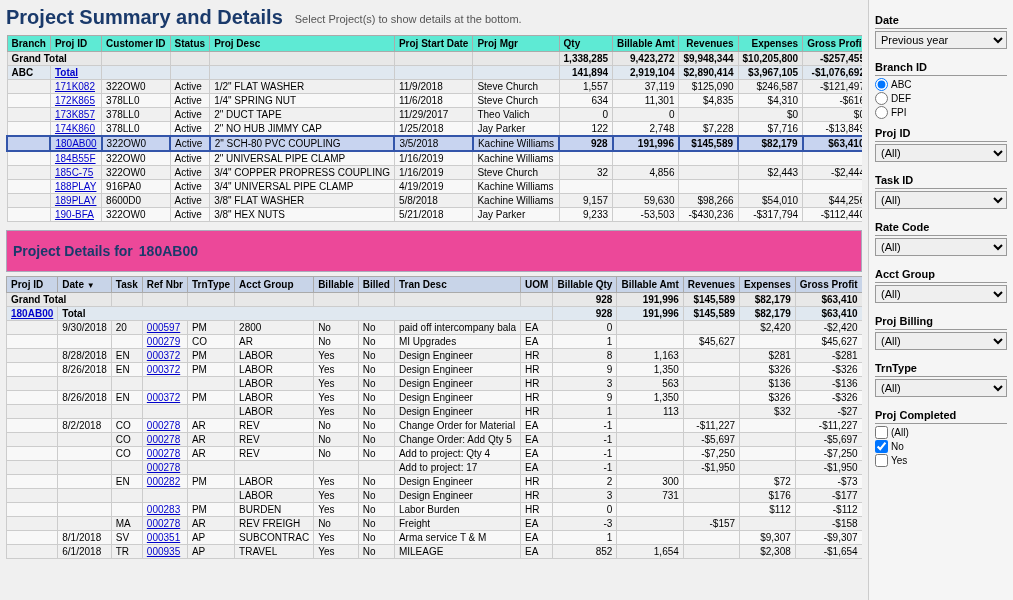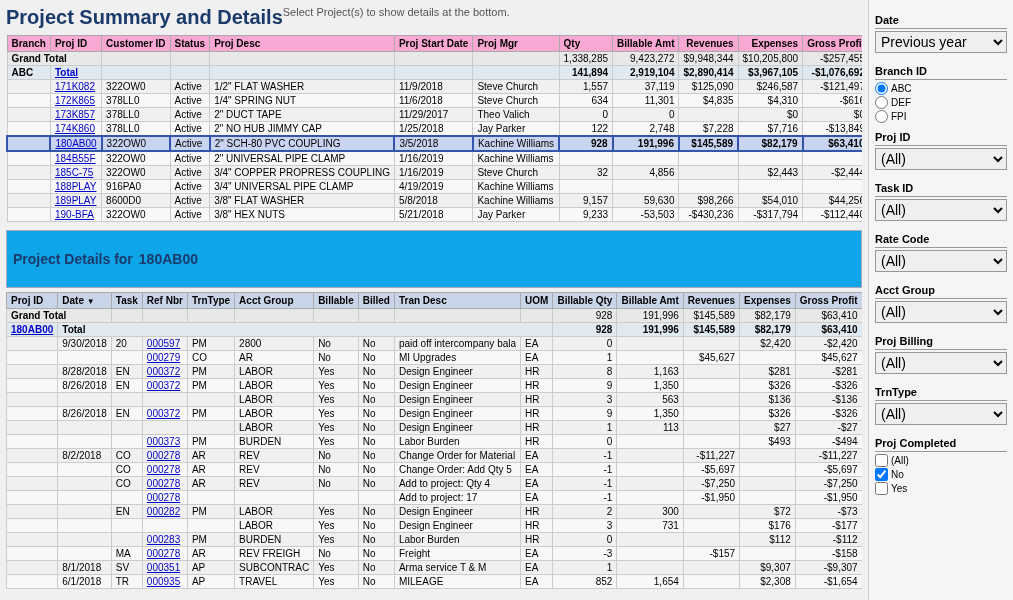--- a/index.html
+++ b/index.html
@@ -10,60 +10,60 @@
     .left-panel { flex: 1; overflow: auto; padding: 6px; }
     
     .right-panel { width: 145px; background: #f5f5f5; border-left: 1px solid #ccc; padding: 6px; flex-shrink: 0; overflow-y: auto; }
     
     h1.page-title { font-size: 20px; font-weight: bold; color: #1a3a6b; margin-bottom: 2px; }
     .subtitle { font-size: 11px; color: #555; }
     
     .top-section { margin-bottom: 4px; }
     
     table { border-collapse: collapse; width: 100%; font-size: 10px; }
-    table th { background: #f9a8d4; border: 1px solid #aaa; padding: 2px 4px; text-align: left; white-space: nowrap; }
+    table th { background: #5eead4; border: 1px solid #aaa; padding: 2px 4px; text-align: left; white-space: nowrap; }
     table td { border: 1px solid #ccc; padding: 1px 4px; white-space: nowrap; }
     table tr:nth-child(even) { background: #f8f8f8; }
     
-    .grand-total-row td { font-weight: normal; background: #e8e8e8; }
+    .grand-total-row td { font-weight: bold; background: #e8e8e8; }
     .group-row td { font-weight: bold; background: #e0e8f0; }
     .highlighted-row td { background: #c8d4f0; border: 2px solid #3355aa; }
     
     .link { color: #0000cc; text-decoration: underline; cursor: pointer; }
     
-    .section-header { font-size: 14px; font-weight: bold; color: #1a3a6b; margin: 8px 0 4px 0; padding: 20px 6px; background: #0ea5e9; border: 1px solid #aab; }
+    .section-header { font-size: 14px; font-weight: bold; color: #1a3a6b; margin: 8px 0 4px 0; padding: 12px 6px; background: #ec4899; border: 1px solid #aab; }
     
     .detail-table th { background: #c8d4e8; }
     
     .right-section-title { font-weight: bold; font-size: 11px; margin-top: 8px; margin-bottom: 2px; border-bottom: 1px solid #999; padding-bottom: 2px; }
     
     .radio-group, .checkbox-group { margin: 2px 0; }
     .radio-item, .checkbox-item { display: flex; align-items: center; gap: 3px; margin: 1px 0; font-size: 10px; }
     
-    select.filter-select { width: 100%; font-size: 14px; padding: 1px; border: 1px solid #999; margin-bottom: 4px; }
+    select.filter-select { width: 100%; font-size: 11px; padding: 1px; border: 1px solid #999; margin-bottom: 4px; }
     
     .right-panel label { font-size: 10px; }
     
     .proj-details-header { display: flex; align-items: center; gap: 6px; }
     .num { text-align: right; }
     
     .bold { font-weight: bold; }
     
     .scroll-area { overflow-x: auto; overflow-y: auto; max-height: 220px; }
     .detail-scroll { overflow-x: auto; overflow-y: auto; max-height: 310px; }
   </style>
 </head>
 <body>
 
 <div class="main-container">
 
   <div class="left-panel">
 
     <div class="top-section">
-      <div style="display:flex; align-items:flex-start; gap:0;">
+      <div style="display:flex; align-items:center; gap:12px;">
         <h1 class="page-title">Project Summary and Details</h1>
         <span class="subtitle">Select Project(s) to show details at the bottom.</span>
       </div>
     </div>
 
     <div class="scroll-area">
       <table>
         <thead>
           <tr>
             <th>Branch</th>
@@ -421,39 +421,22 @@
                 <td></td>
                 <td></td>
               <td>LABOR</td>
                 <td>Yes</td>
                 <td>No</td>
               <td>Design Engineer</td>
                 <td>HR</td>
               <td class="num">1</td>
                 <td class="num">113</td>
                 <td></td>
-              <td class="num">$27</td>
+              <td class="num">$32</td>
                 <td class="num">-$27</td>
-            </tr>
-            <tr>
-              <td></td>
-                <td></td>
-                <td></td>
-              <td><span class="link">000373</span></td>
-              <td>PM</td>
-                <td>BURDEN</td>
-                <td>Yes</td>
-                <td>No</td>
-              <td>Labor Burden</td>
-                <td>HR</td>
-              <td class="num">0</td>
-                <td></td>
-                <td></td>
-              <td class="num">$493</td>
-                <td class="num">-$494</td>
             </tr>
             <tr>
               <td></td>
                 <td>8/2/2018</td>
                 <td>CO</td>
               <td><span class="link">000278</span></td>
               <td>AR</td>
                 <td>REV</td>
                 <td>No</td>
                 <td>No</td>

